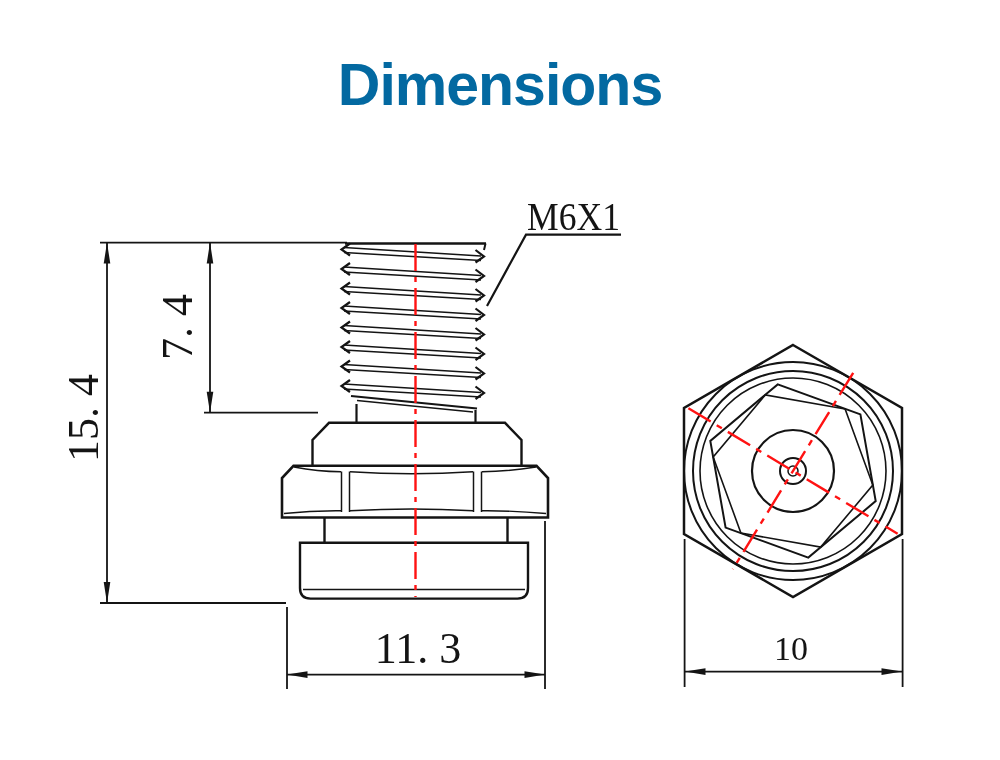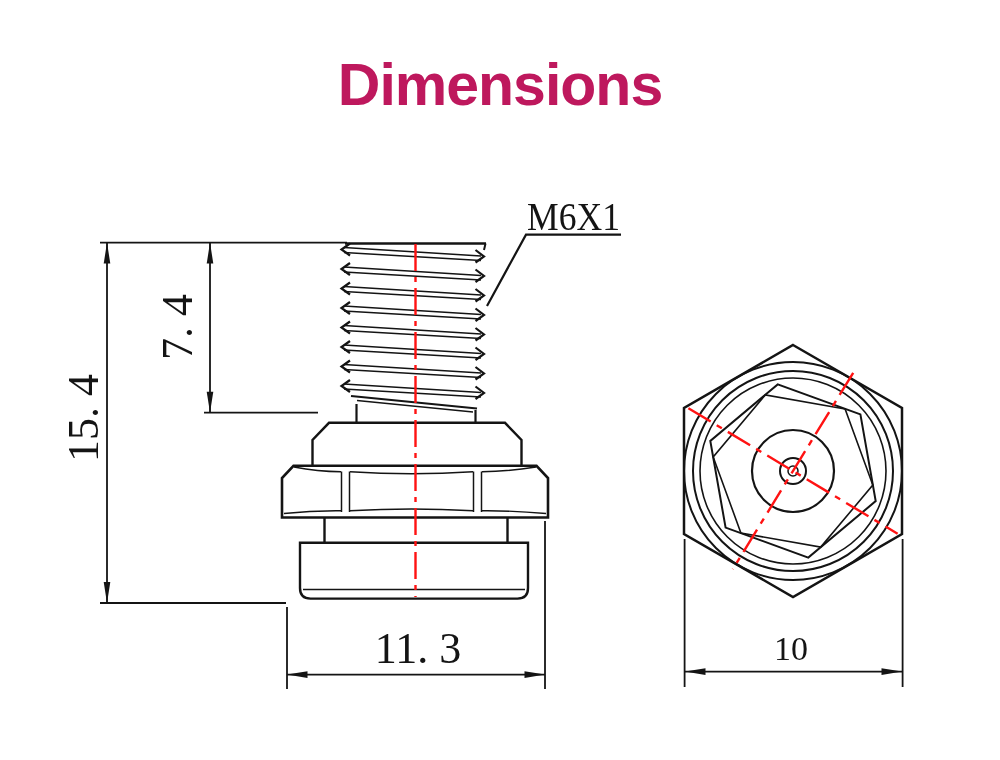--- a/index.html
+++ b/index.html
@@ -1,20 +1,20 @@
 <!DOCTYPE html>
 <html><head>
 <meta charset="utf-8">
 <style>
   html,body{margin:0;padding:0;background:#ffffff;width:1000px;height:760px;overflow:hidden;}
   #stage{position:relative;width:1000px;height:760px;background:#fff;}
   h1.title{
     position:absolute;left:0;right:0;top:56px;margin:0;
     text-align:center;font-family:"Liberation Sans","DejaVu Sans",sans-serif;
-    font-weight:bold;font-size:59px;letter-spacing:-1px;color:#be185d;line-height:1;
+    font-weight:bold;font-size:59px;letter-spacing:-1px;color:#0369a1;line-height:1;
   }
   svg{position:absolute;left:0;top:0;}
   .dimtxt{
     font-family:"Liberation Serif","DejaVu Serif",serif;
     font-size:44px;fill:#141414;
   }
   .dimtxt.small{font-size:34px;}
   .labeltxt{
     font-family:"Liberation Serif","DejaVu Serif",serif;
     font-size:41px;fill:#141414;

